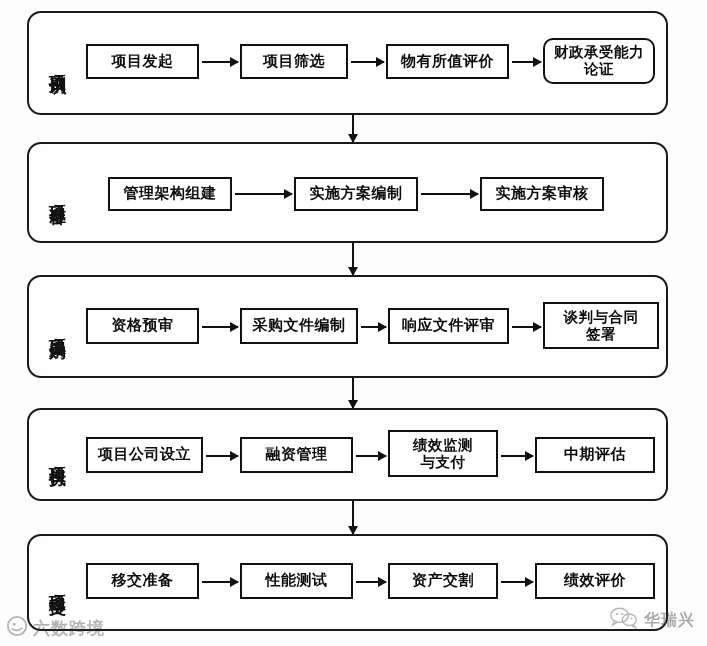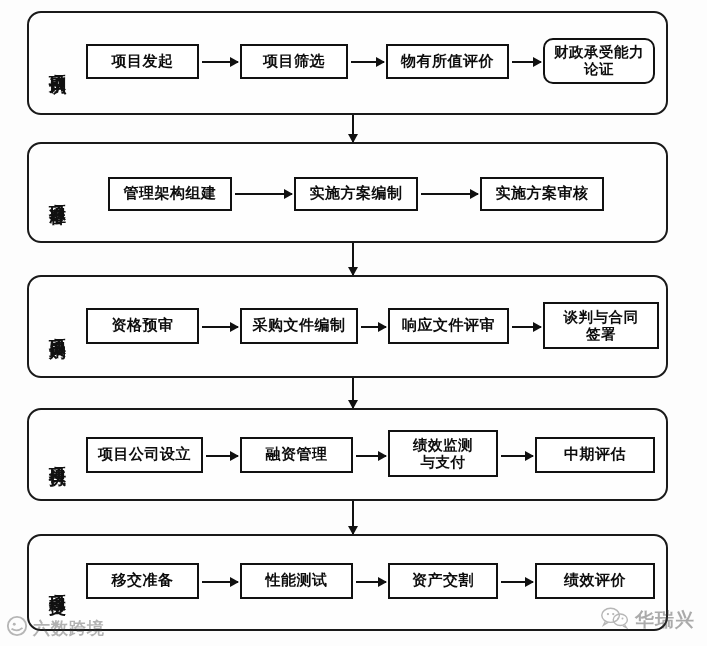--- a/index.html
+++ b/index.html
@@ -102,21 +102,21 @@
   }
 
   
   .watermark {
     position: absolute;
     display: flex;
     align-items: center;
     gap: 5px;
     opacity: 0.42;
     color: #3a3a3a;
-    font-size: 19px;
+    font-size: 16px;
     font-weight: bold;
     letter-spacing: 1px;
     pointer-events: none;
     user-select: none;
   }
   .wm-left  { left: 6px;  bottom: 5px; font-size: 17px; opacity: 0.38; }
   .wm-right { right: 12px; bottom: 12px; }
   .wm-icon { display: block; }
 </style>
 </head>

